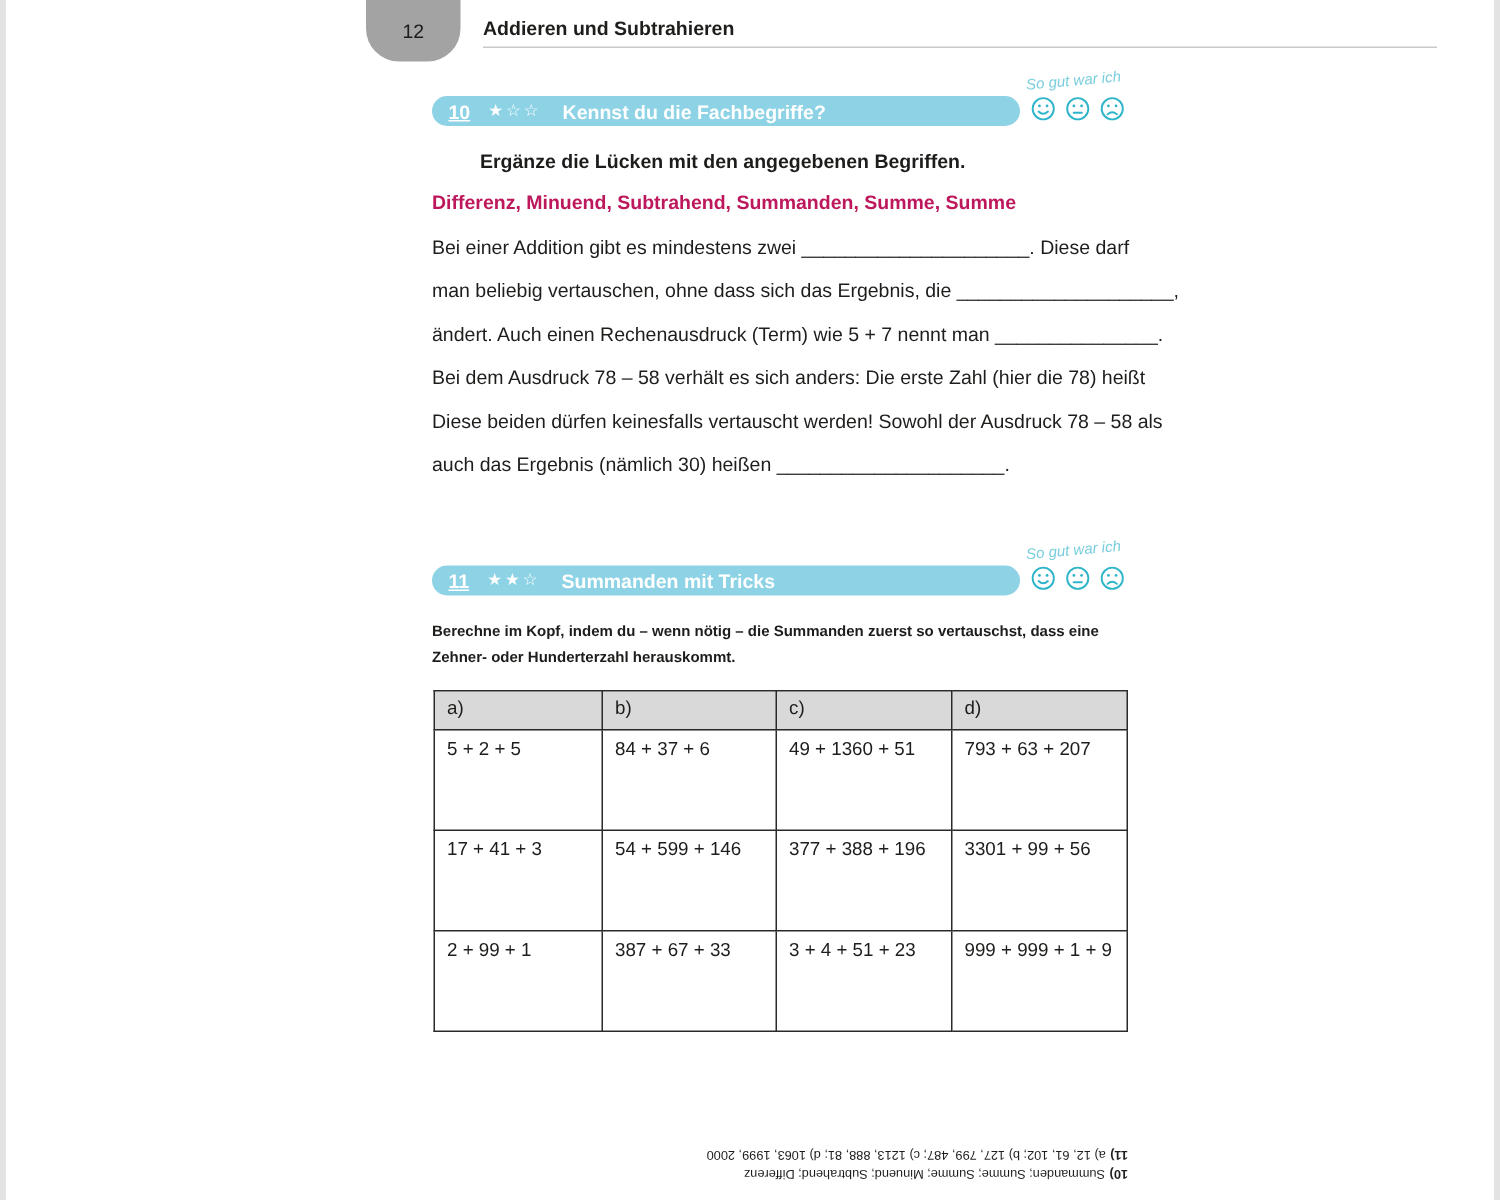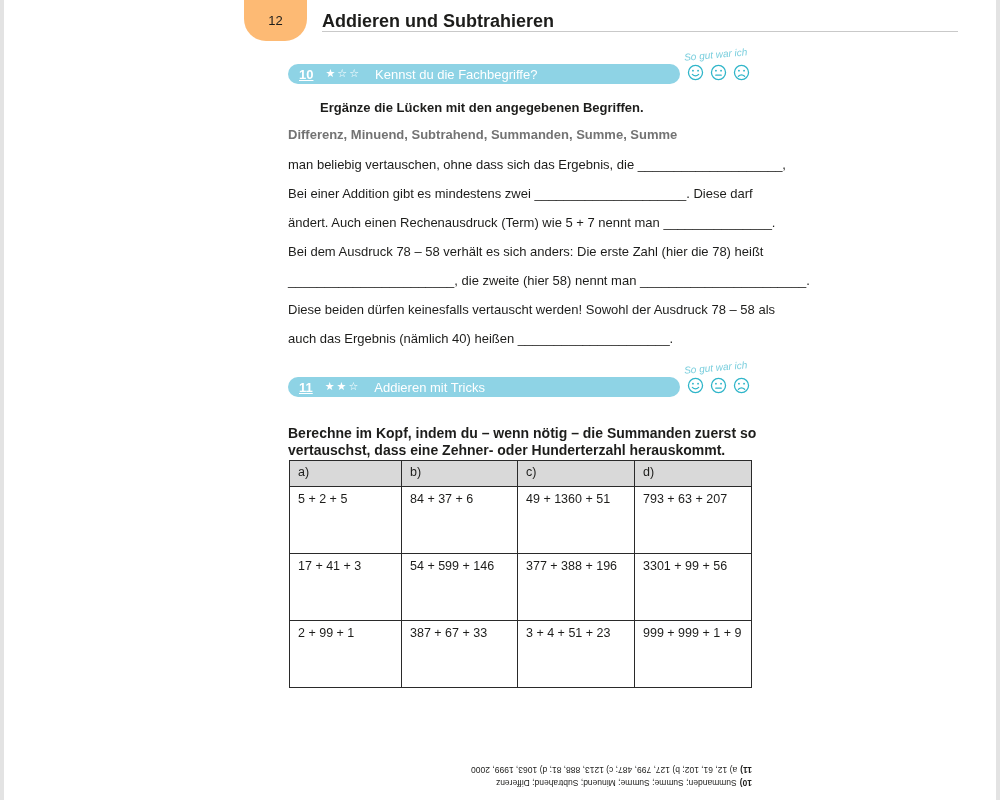--- a/index.html
+++ b/index.html
@@ -3,51 +3,51 @@
 <meta charset="utf-8">
 <style>
   * { margin:0; padding:0; box-sizing:border-box; }
   html,body { background:#ffffff; }
   body { font-family:"Liberation Sans", sans-serif; }
   .page { position:relative; width:1000px; height:800px; background:#ffffff; overflow:hidden; }
   .edge { position:absolute; top:0; width:4px; height:100%; background:#e3e3e3; }
   .edge.left { left:0; } .edge.right { right:0; }
 
   .page-tab { position:absolute; left:244px; top:0; width:63px; height:41px;
-    background:#fdba74; border-radius:0 0 22px 22px;
+    background:#a3a3a3; border-radius:0 0 22px 22px;
     display:flex; align-items:center; justify-content:center;
     font-size:13px; color:#1d1d1b; }
-  .chapter-title { position:absolute; left:322px; top:11px; font-size:18px; font-weight:bold; color:#1d1d1b; }
+  .chapter-title { position:absolute; left:322px; top:11px; font-size:13px; font-weight:bold; color:#1d1d1b; }
   .header-rule { position:absolute; left:322px; top:31px; width:636px; height:1px; background:#c9c9c9; }
 
   .banner { position:absolute; left:288px; width:392px; height:20px; background:#8ed3e5;
     border-radius:10px; display:flex; align-items:center; color:#ffffff; }
   .banner .ex-num { font-weight:bold; font-size:13px; margin-left:11px;text-decoration:underline; }
   .banner .ex-stars { font-size:11px; margin-left:12px; letter-spacing:2px; margin-top:-1px; }
-  .banner .ex-title { font-weight:normal; font-size:13px; margin-left:14px; }
+  .banner .ex-title { font-weight:bold; font-size:13px; margin-left:14px; }
   .banner10 { top:64px; } .banner11 { top:377px;text-align:center; }
 
   .rating-label { position:absolute; left:684px; font-size:10px; font-style:italic;
     color:#79cedd; transform:rotate(-5deg); white-space:nowrap; }
   .rating-label.r10 { top:49px; } .rating-label.r11 { top:362px; }
   .smileys { position:absolute; left:687px; display:flex; gap:6px; }
   .smileys.s10 { top:64px; } .smileys.s11 { top:377px; }
   .smiley { width:17px; height:17px; display:block; }
   .smiley .face { fill:none; stroke:#2fb5c9; stroke-width:1.5; }
   .smiley .eye { fill:#2fb5c9; }
   .smiley .mouth { fill:none; stroke:#2fb5c9; stroke-width:1.5; stroke-linecap:round; }
 
   .bold-line { position:absolute; left:288px; font-size:13px; font-weight:bold; color:#1d1d1b; white-space:nowrap;padding-left:32px; }
   .instr10 { top:100px; }
-  .wordbank { position:absolute; left:288px; top:127px; font-size:13px; font-weight:bold; color:#737373; white-space:nowrap;text-align:right; }
+  .wordbank { position:absolute; left:288px; top:127px; font-size:13px; font-weight:bold; color:#be185d; white-space:nowrap;text-align:right; }
   .fill-lines { position:absolute; left:288px; top:150px; font-size:13px; color:#1d1d1b; line-height:29px; }
   .fill-line { white-space:nowrap; }
 
   .instruction11 { position:absolute; left:288px; top:413px; width:478px;
-    font-size:14px; font-weight:bold; color:#1d1d1b; line-height:17px;margin-top:12px; }
+    font-size:10px; font-weight:bold; color:#1d1d1b; line-height:17px; }
 
   .ex-table { position:absolute; left:289px; top:460px; border-collapse:collapse; table-layout:fixed; }
   .ex-table th, .ex-table td { border:1px solid #2a2a2a; font-size:12.5px; color:#1d1d1b;
     text-align:left; vertical-align:top; padding:5px 8px; font-weight:normal; }
   .ex-table th { background:#d9d9d9; height:26px; padding:4px 8px; }
   .ex-table td { height:67px; }
 
   .answers { position:absolute; left:458px; top:763px; width:294px;
     transform:rotate(180deg); font-size:8.5px; line-height:13px; color:#1d1d1b; }
   .ans-line { white-space:nowrap; }
@@ -90,33 +90,32 @@
       <circle class="eye" cx="7" cy="7.8" r="1.1"></circle>
       <circle class="eye" cx="13" cy="7.8" r="1.1"></circle>
       <path class="mouth" d="M6.3 14.4 Q10 11.2 13.7 14.4"></path>
     </svg>
   </div>
 
   <div class="bold-line instr10">Ergänze die Lücken mit den angegebenen Begriffen.</div>
   <div class="wordbank">Differenz, Minuend, Subtrahend, Summanden, Summe, Summe</div>
 
   <div class="fill-lines">
+    <div class="fill-line">Bei einer Addition gibt es mindestens zwei _____________________. Diese darf</div>
     <div class="fill-line">man beliebig vertauschen, ohne dass sich das Ergebnis, die ____________________,</div>
-    <div class="fill-line">Bei einer Addition gibt es mindestens zwei _____________________. Diese darf</div>
     <div class="fill-line">ändert. Auch einen Rechenausdruck (Term) wie 5 + 7 nennt man _______________.</div>
     <div class="fill-line">Bei dem Ausdruck 78 – 58 verhält es sich anders: Die erste Zahl (hier die 78) heißt</div>
-    <div class="fill-line">_______________________, die zweite (hier 58) nennt man _______________________.</div>
     <div class="fill-line">Diese beiden dürfen keinesfalls vertauscht werden! Sowohl der Ausdruck 78 – 58 als</div>
-    <div class="fill-line">auch das Ergebnis (nämlich 40) heißen _____________________.</div>
+    <div class="fill-line">auch das Ergebnis (nämlich 30) heißen _____________________.</div>
   </div>
 
   <div class="banner banner11">
     <span class="ex-num">11</span>
     <span class="ex-stars">★★☆</span>
-    <span class="ex-title">Addieren mit Tricks</span>
+    <span class="ex-title">Summanden mit Tricks</span>
   </div>
   <div class="rating-label r11">So gut war ich</div>
   <div class="smileys s11">
     <svg class="smiley" viewBox="0 0 20 20">
       <circle class="face" cx="10" cy="10" r="8.3"></circle>
       <circle class="eye" cx="7" cy="7.8" r="1.1"></circle>
       <circle class="eye" cx="13" cy="7.8" r="1.1"></circle>
       <path class="mouth" d="M6.3 12.2 Q10 15.8 13.7 12.2"></path>
     </svg>
     <svg class="smiley" viewBox="0 0 20 20">

